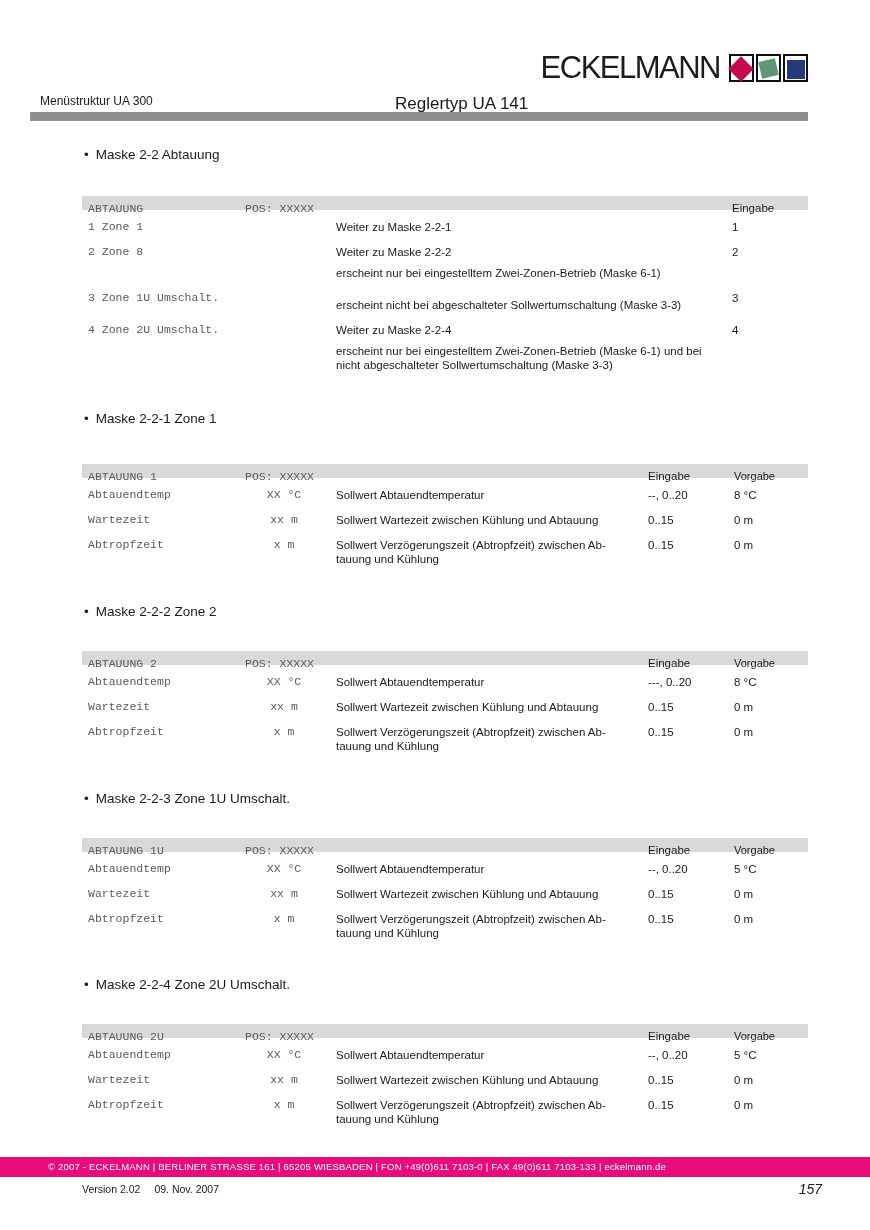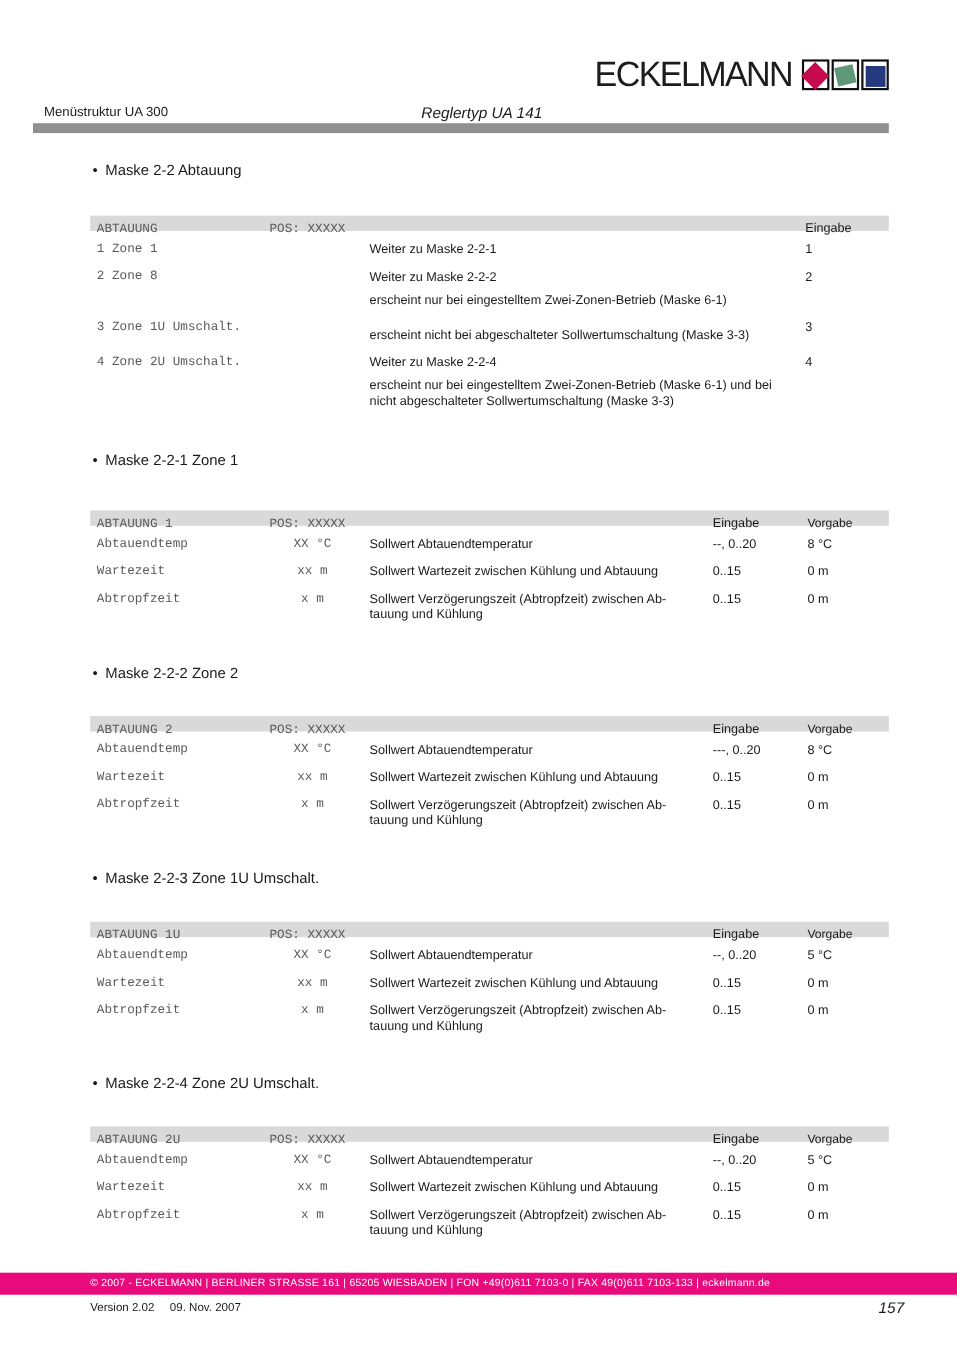--- a/index.html
+++ b/index.html
@@ -4,21 +4,21 @@
 <style>
   * { box-sizing: border-box; }
   html,body { margin:0; padding:0; }
   body {
     width:870px; height:1230px; position:relative; background:#ffffff;
     font-family:"Liberation Sans", sans-serif; color:#1a1a1a; overflow:hidden;
   }
 
   
   .hdr-left   { position:absolute; left:40px;  top:94px; font-size:12px; }
-  .hdr-center { position:absolute; left:383px; top:94px; font-size:14px;font-style:italic; }
+  .hdr-center { position:absolute; left:395px; top:94px; font-size:17px; }
   .hdr-bar    { position:absolute; left:30px;  top:112px; width:778px; height:9px; background:#8f8f8f; }
 
   
   .logo { position:absolute; top:52px; left:540px; width:268px; display:flex; align-items:center; justify-content:flex-end; gap:9px; }
   .logo-text { font-size:31px; letter-spacing:-1.5px; color:#1c1c1c; line-height:1; transform:scaleY(1.03); }
   .logo-boxes { display:flex; }
   .lbox { width:25px; height:28px; border:2px solid #101010; background:#fff; position:relative; margin-left:2px; }
   .lbox:first-child { margin-left:0; }
   .shape { position:absolute; }
   .s-magenta { width:18px; height:18px; left:1px; top:4px; transform:rotate(45deg); }
@@ -53,21 +53,21 @@
   
   #sec1-title { top:147px; }  #tbl1 { top:196px; }
   #sec2-title { top:411px; }  #tbl2 { top:464px; }
   #sec3-title { top:604px; }  #tbl3 { top:651px; }
   #sec4-title { top:791px; }  #tbl4 { top:838px; }
   #sec5-title { top:977px; }  #tbl5 { top:1024px; }
 
   
   .footer-bar {
     position:absolute; left:0; top:1157px; width:870px; height:20px;
-    color:#ffffff; font-size:9.5px; line-height:20px; padding-left:82px; letter-spacing:0.2px;
+    color:#ffffff; font-size:9.5px; line-height:20px; padding-left:48px; letter-spacing:0.2px;
   }
   .version-line { position:absolute; left:82px; top:1183px; font-size:10.5px; }
   .version-line .date { margin-left:14px; }
   .page-num { position:absolute; right:48px; top:1181px; font-size:14px;font-style:italic; }
 </style>
 </head>
 <body>
 
 <div class="logo">
   <span class="logo-text">ECKELMANN</span>

